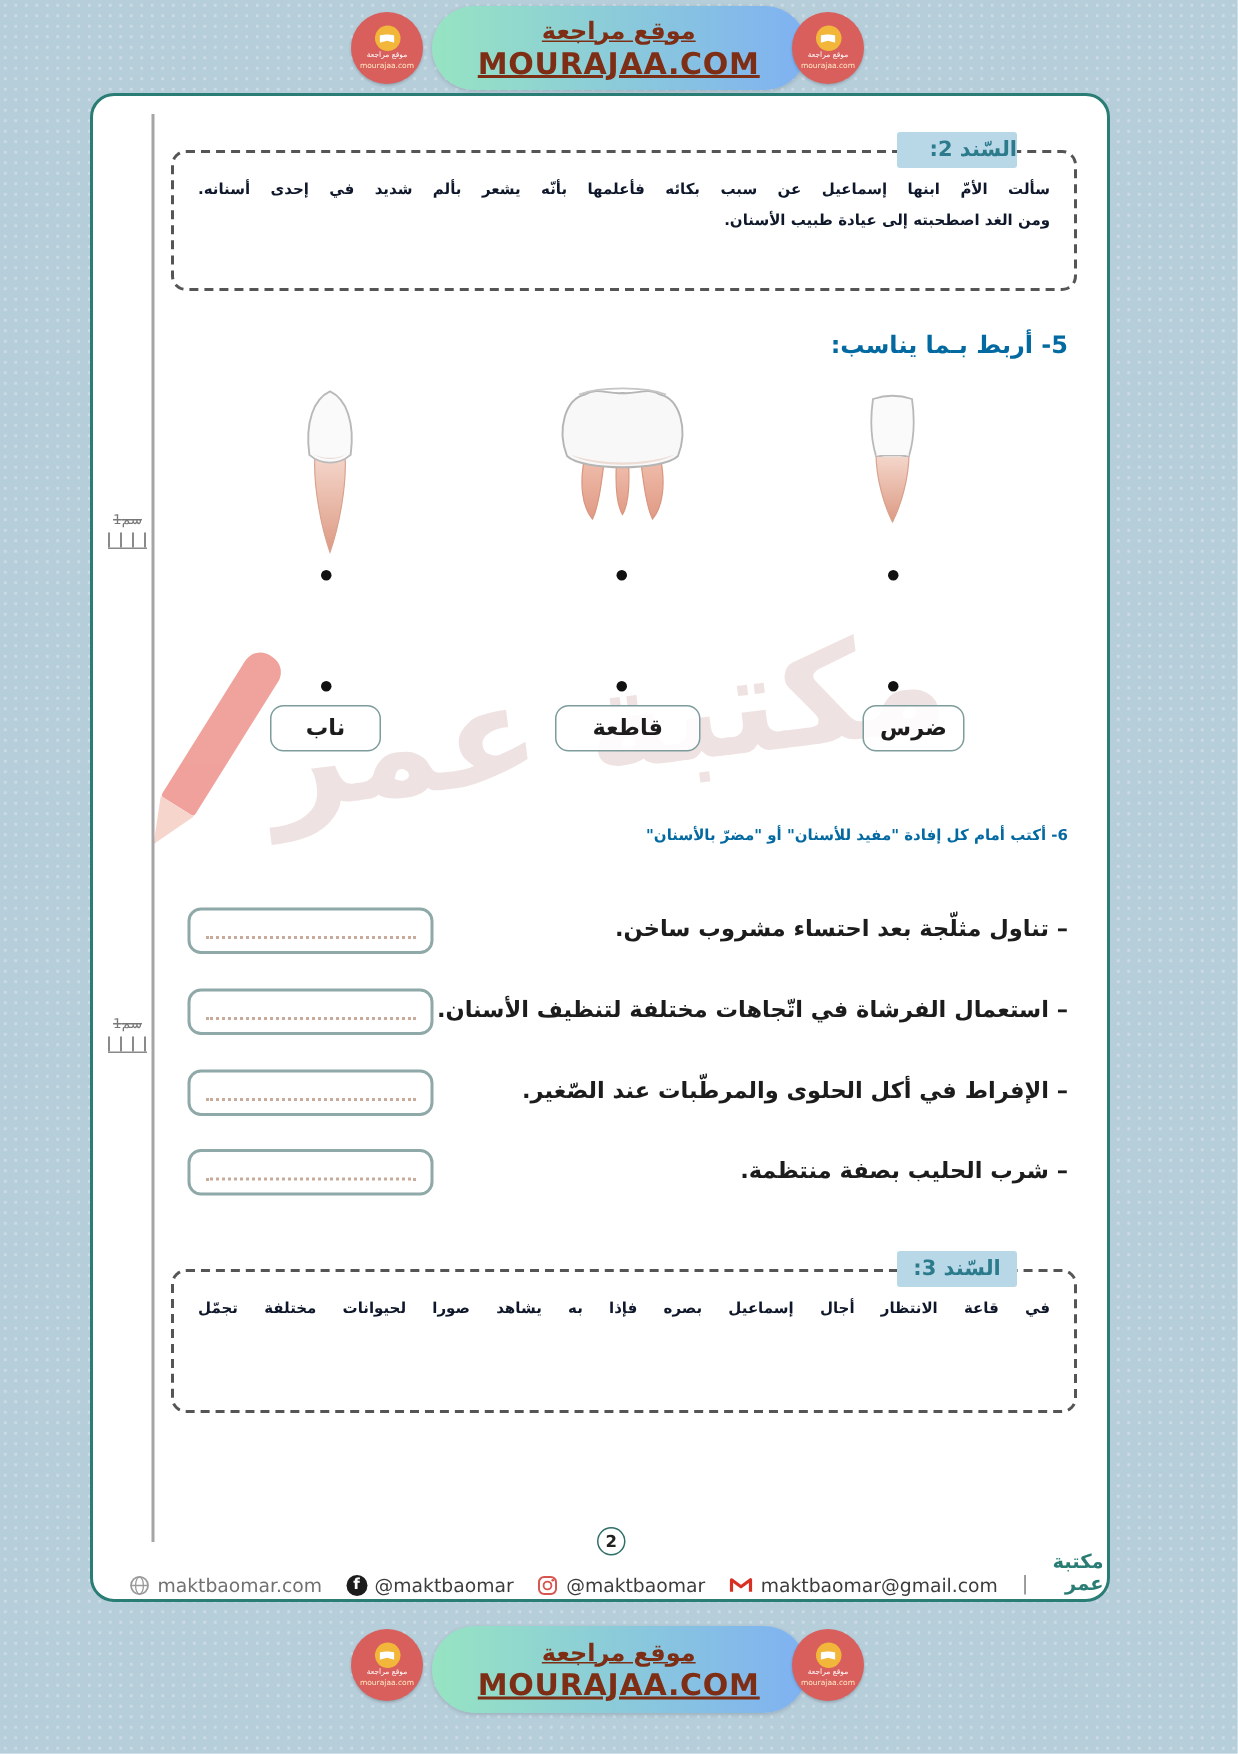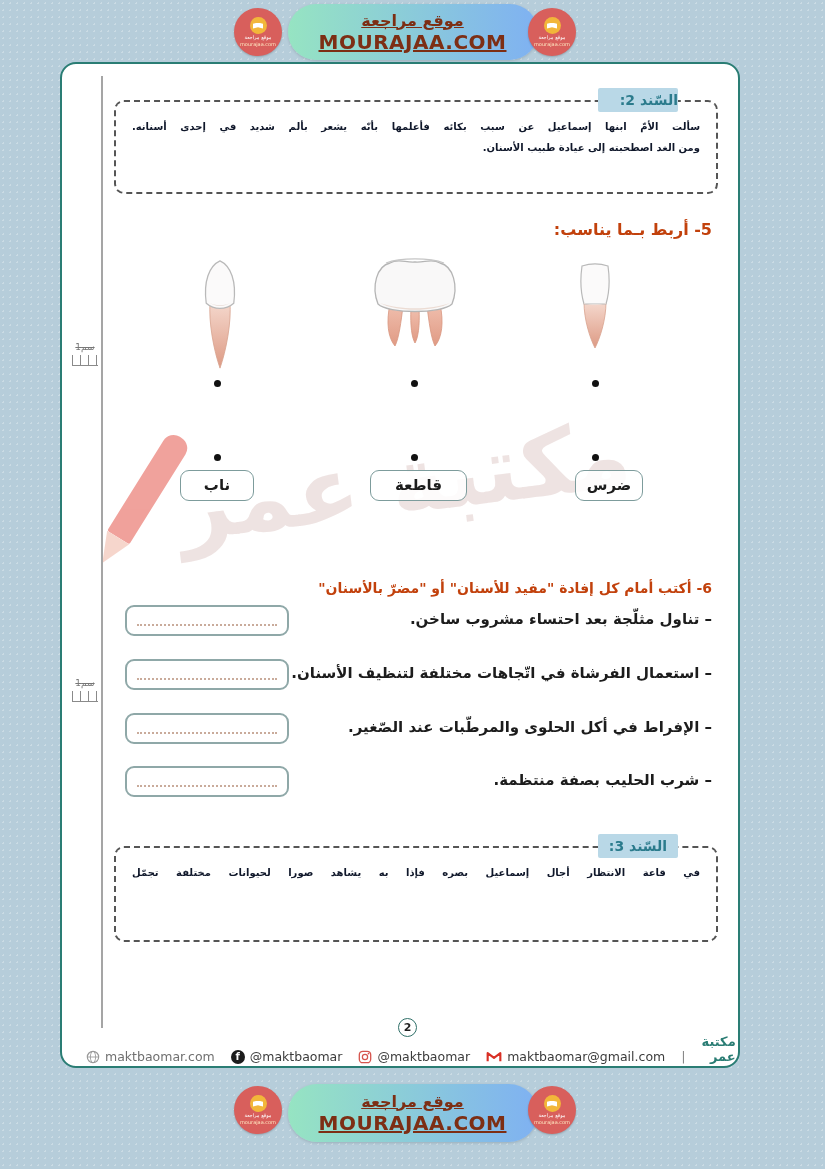--- a/index.html
+++ b/index.html
@@ -71,23 +71,23 @@
     border:2px dashed #555; border-radius:10px; background:#fff;
     padding:14px 16px 0; direction:rtl;
   }
   .dashed-box.d1 { top:36px; height:94px; }
   .dashed-box.d2 { top:782px; height:96px; }
   .dashed-box p { font-size:10px; font-weight:bold; color:#0f172a; line-height:2.1; white-space:nowrap; }
   .dashed-box p.just { text-align:justify; text-align-last:justify; }
   .dashed-box p.rgt { text-align:right; }
 
   .ex-title { position:absolute; right:26px; z-index:3; direction:rtl;
-    color:#c2410c; font-weight:bold; white-space:nowrap; }
+    color:#0369a1; font-weight:bold; white-space:nowrap; }
   .ex-title.t5 { top:156px; font-size:16px; }
-  .ex-title.t6 { top:516px; font-size:14px; }
+  .ex-title.t6 { top:488px; font-size:10px; }
 
   .tooth { position:absolute; z-index:2; }
   .tooth.canine { left:133px; top:194px; width:50px; height:118px; }
   .tooth.molar  { left:308px; top:192px; width:90px; height:95px; }
   .tooth.incisor{ left:510px; top:198px; width:46px; height:90px; }
 
   .match-dot { position:absolute; width:7px; height:7px; border-radius:50%; background:#111; z-index:2; }
 
   .match-label {
     position:absolute; top:406px; height:31px; z-index:2;

